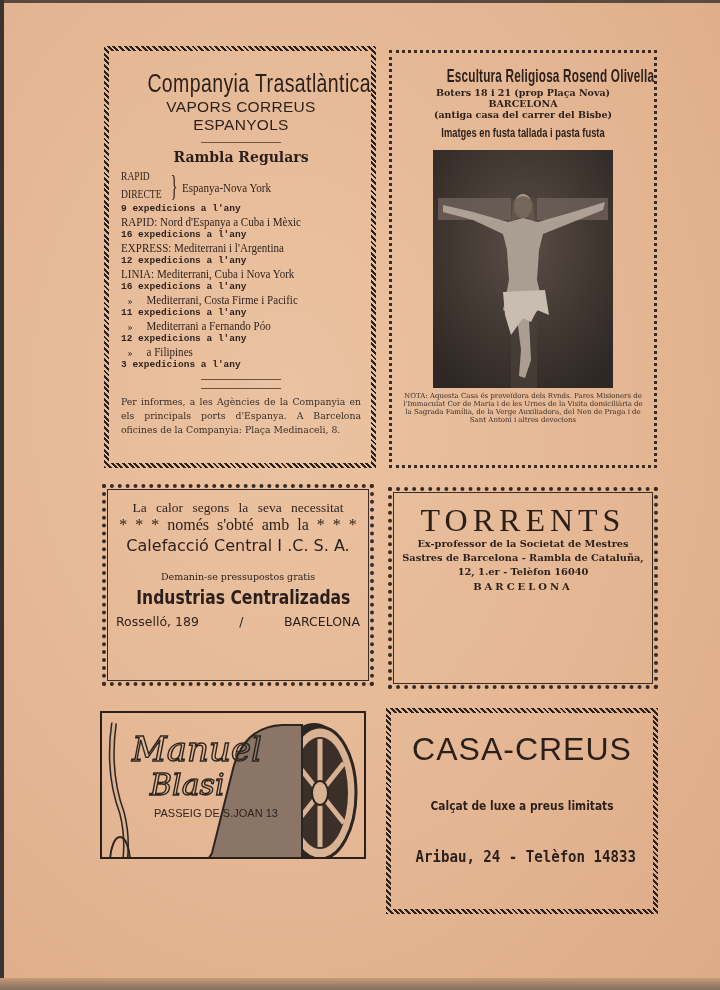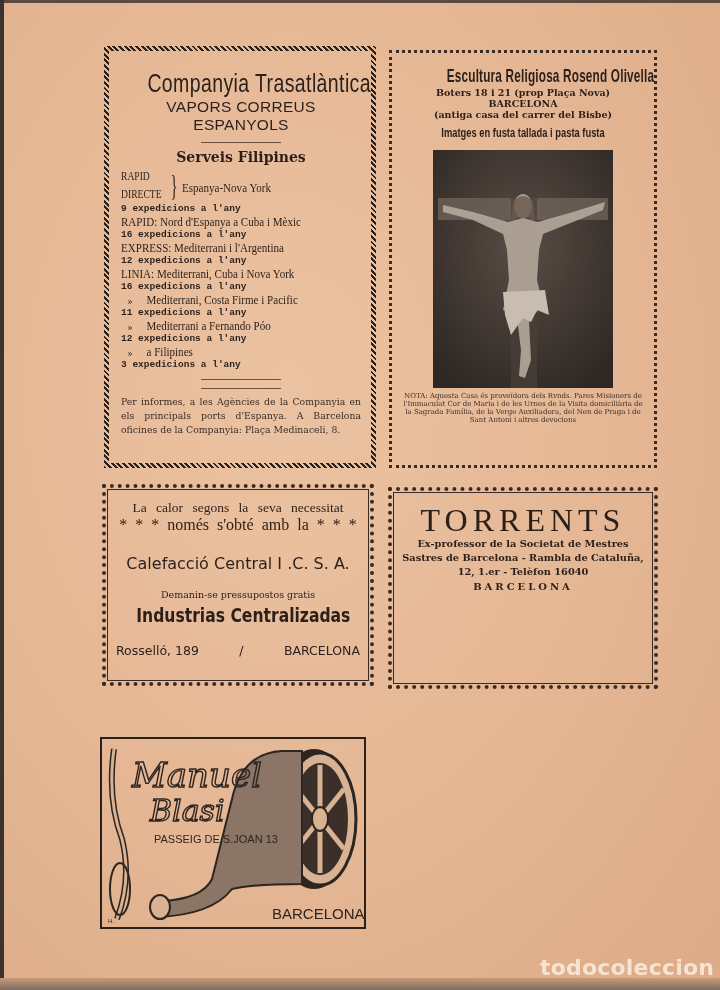--- a/index.html
+++ b/index.html
@@ -51,55 +51,55 @@
   #ad2 .title { font-family: "Liberation Sans", sans-serif; font-weight: bold; font-size: 19px; transform: scaleX(0.62); transform-origin: center; white-space: nowrap; margin-top: 2px; letter-spacing: 0.3px; }
   #ad2 .addr { font-family: "DejaVu Serif", serif; font-weight: bold; font-size: 9.5px; line-height: 11px; }
   #ad2 .tag { font-family: "Liberation Sans", sans-serif; font-weight: bold; font-size: 12px; transform: scaleX(0.78); white-space: nowrap; margin-top: 6px; }
   #ad2 .photo { margin: 10px auto 0; width: 180px; height: 238px; background: #3b332e; position: relative; overflow: hidden; }
   #ad2 .note { font-size: 7px; line-height: 8px; font-family: "DejaVu Serif", serif; margin-top: 4px; text-align: center; color: #3a2e28; }
 
   
   #ad3 { left: 102px; top: 484px; width: 272px; height: 202px; padding: 8px 8px; }
   #ad3 .line1 { font-family: "Liberation Serif", serif; font-size: 13.5px; word-spacing: 6px; margin-top: 4px; }
   #ad3 .line2 { font-family: "Liberation Serif", serif; font-size: 16px; word-spacing: 4px; }
-  #ad3 .brand { font-family: "DejaVu Sans", sans-serif; font-size: 16px; margin-top: 20px; }
+  #ad3 .brand { font-family: "DejaVu Sans", sans-serif; font-size: 16px; margin-top: 2px; }
   #ad3 .small { font-size: 9.5px; margin-top: 16px; font-family: "DejaVu Serif", serif; }
   #ad3 .big { font-family: "DejaVu Sans", sans-serif; font-weight: bold; font-size: 19px; transform: scaleX(0.82); white-space: nowrap; margin-top: 4px; }
-  #ad3 .foot { display: flex; justify-content: space-between; font-family: "DejaVu Sans", sans-serif; font-size: 12.5px; margin-top: 17px; padding: 0 2px; }
+  #ad3 .foot { display: flex; justify-content: space-between; font-family: "DejaVu Sans", sans-serif; font-size: 12.5px; margin-top: 6px; padding: 0 2px; }
 
   
   #ad4 { left: 388px; top: 487px; width: 270px; height: 202px; padding: 8px 10px; }
   #ad4 .title { font-family: "Liberation Serif", serif; font-size: 32px; letter-spacing: 5px; margin-top: 4px; line-height: 34px; }
   #ad4 .sub { font-family: "DejaVu Serif", serif; font-weight: bold; font-size: 9.8px; line-height: 14px; }
   #ad4 .city { font-family: "DejaVu Serif", serif; font-weight: bold; font-size: 10px; letter-spacing: 3px; margin-top: 2px; }
   #ad4 .body { font-family: "DejaVu Serif", serif; font-size: 9.5px; line-height: 14px; text-align: justify; margin-top: 10px; color: #3a2e28; }
 
   
-  #ad5 { left: 100px; top: 737px; width: 266px; height: 192px; border: 2px solid #2b211c; overflow: hidden; }
+  #ad5 { left: 100px; top: 711px; width: 266px; height: 148px; border: 2px solid #2b211c; overflow: hidden; }
   
   #ad6 { left: 386px; top: 708px; width: 272px; height: 206px; padding: 14px 10px; }
   #ad6 .title { font-family: "Liberation Sans", sans-serif; font-size: 32px; letter-spacing: 1px; margin-top: 4px; }
   #ad6 .tag { font-family: "DejaVu Sans", sans-serif; font-weight: bold; font-size: 13px; transform: scaleX(0.82); white-space: nowrap; margin-top: 30px; }
   #ad6 .addr { font-family: "DejaVu Sans Mono", monospace; font-weight: bold; font-size: 16px; transform: scaleX(0.88); white-space: nowrap; margin-top: 34px; }
 
   .watermark { position: absolute; left: 540px; top: 955px; font-family: "DejaVu Sans", sans-serif; font-weight: bold; font-size: 22px; color: rgba(250,236,222,0.85); letter-spacing: 0.2px; }
 </style>
 </head>
 <body>
 
 <div class="page">
   <div class="page-top-edge"></div>
   <div class="page-left-edge"></div>
   <div class="page-bottom-shadow"></div>
 
   <div id="ad1" class="ad wavy">
     <div class="title">Companyia Trasatlàntica</div>
     <div class="subtitle">VAPORS CORREUS ESPANYOLS</div>
     <div class="rule"></div>
-    <div class="section">Serveis Filipines</div>
+    <div class="section">Rambla Regulars</div>
 
     <div class="bracket-row">
       <div class="bracket-labels">
         <span>RAPID</span>
         <span>DIRECTE</span>
       </div>
       <span class="brace">}</span>
       <span class="bracket-dest">Espanya-Nova York</span>
     </div>
     <div class="freq">9 expedicions a l'any</div>
@@ -192,15 +192,19 @@
 
       <text x="30" y="48" font-family="DejaVu Serif, serif" font-size="34" font-style="italic" fill="none" stroke="#2d2520" stroke-width="1.4">Manuel</text>
       <text x="48" y="82" font-family="DejaVu Serif, serif" font-size="30" font-style="italic" fill="none" stroke="#2d2520" stroke-width="1.4">Blasi</text>
       <text x="52" y="104" font-family="Liberation Sans, sans-serif" font-size="11" fill="#2d2520">PASSEIG DE S.JOAN 13</text>
       <text x="170" y="180" font-family="Liberation Sans, sans-serif" font-size="15" fill="#2d2520">BARCELONA</text>
       <text x="6" y="184" font-family="Liberation Sans, sans-serif" font-size="6" fill="#2d2520">H.</text>
     </svg>
     
   </div>
 
-
-  <div class="watermark">todocoleccion</div>
+  <div id="ad6" class="ad wavy">
+    <div class="title">CASA-CREUS</div>
+    <div class="tag">Calçat de luxe a preus limitats</div>
+    <div class="addr">Aribau, 24 - Telèfon 14833</div>
+  </div>
+
 </div>
 
 </body></html>

